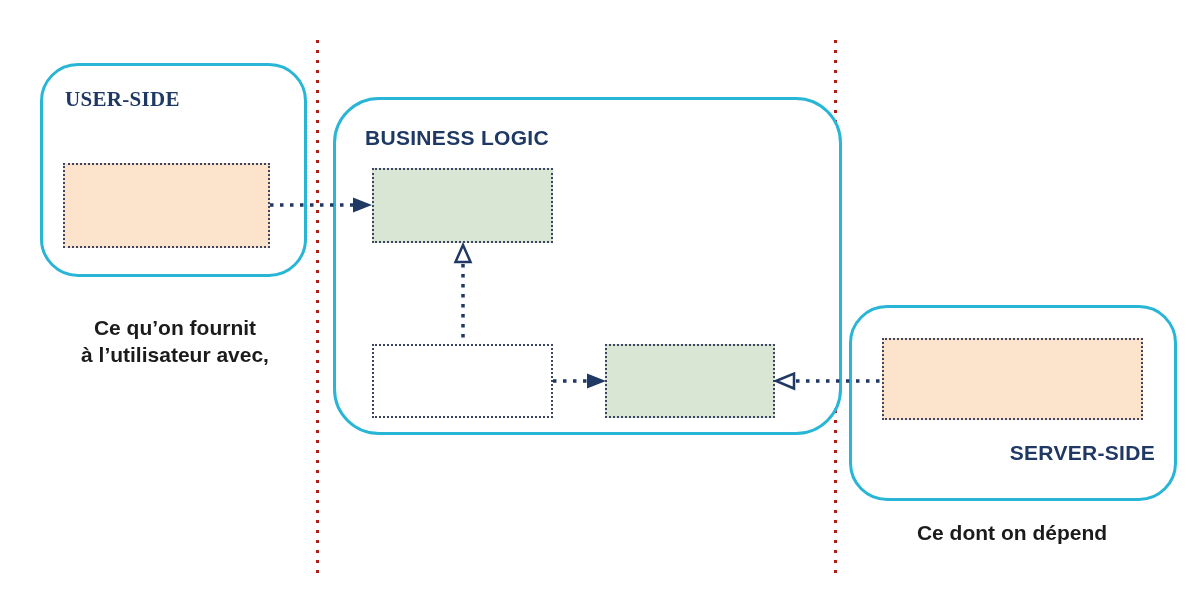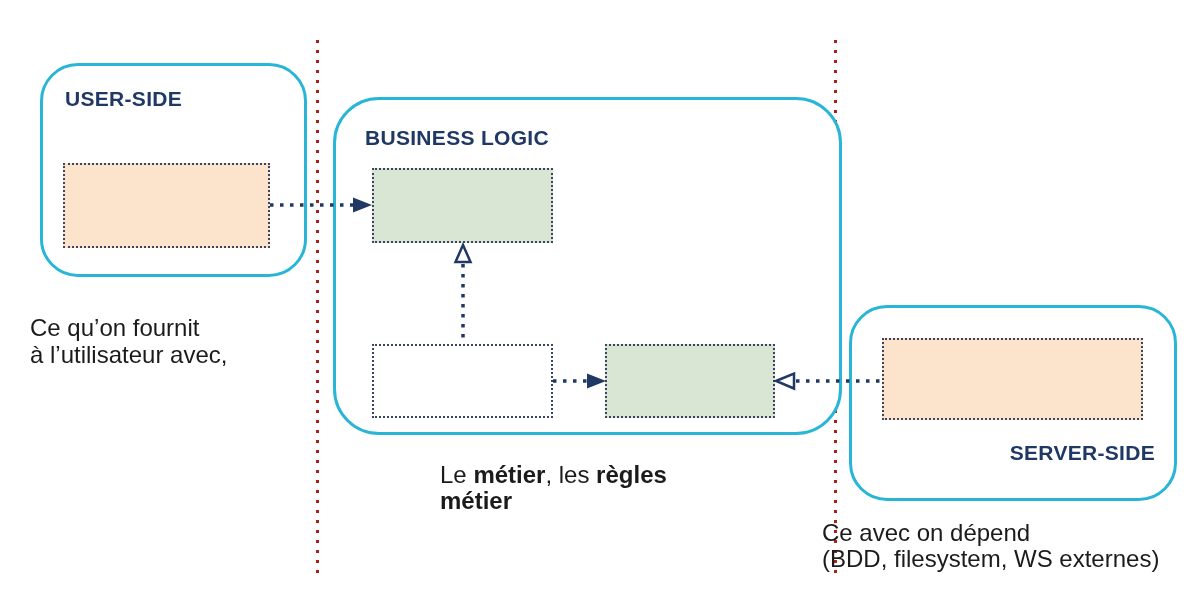--- a/index.html
+++ b/index.html
@@ -18,40 +18,40 @@
   
   .box{position:absolute;border:3px solid #29b6d6;background:#ffffff;box-sizing:border-box;}
   .box.user{left:40px;top:63px;width:267px;height:214px;border-radius:38px;}
   .box.business{left:333px;top:97px;width:509px;height:338px;border-radius:46px;}
   .box.server{left:849px;top:305px;width:328px;height:196px;border-radius:38px;}
 
   .box-title{
     position:absolute;color:#1f3864;font-weight:bold;font-size:21px;letter-spacing:.3px;
     white-space:nowrap;
   }
-  .user-title{left:22px;top:21px;}
+  .user-title{left:22px;top:21px;font-family:Liberation Serif, serif;}
   .business-title{left:29px;top:26px;}
   .server-title{right:19px;bottom:33px;}
 
   
   .rect{position:absolute;border:2px dotted #3c4466;box-sizing:border-box;}
   .peach{background:#fce4cc;}
   .green{background:#d8e6d3;}
   .white-fill{background:#ffffff;}
   .user-peach{left:20px;top:97px;width:207px;height:85px;}
   .biz-green-top{left:36px;top:68px;width:181px;height:75px;}
   .biz-white{left:36px;top:244px;width:181px;height:74px;}
   .biz-green-low{left:269px;top:244px;width:170px;height:74px;}
   .server-peach{left:30px;top:30px;width:261px;height:82px;}
 
   .arrow{position:absolute;}
 
   
   .caption{
-    position:absolute;color:#1b1b1b;font-size:24px;line-height:27px;
+    position:absolute;text-align:center;color:#1b1b1b;font-size:21px;line-height:27px;font-weight:bold;
   }
   .left-caption{left:30px;top:314px;width:290px;}
   .mid-caption{left:440px;top:462px;width:310px;line-height:26px;}
   .right-caption{left:822px;top:520px;width:380px;line-height:26px;}
 </style>
 </head>
 <body>
 
 <div class="canvas">
 
@@ -93,22 +93,18 @@
   <svg class="arrow" style="left:773px;top:369px" width="111" height="24" viewBox="0 0 111 24">
     <line x1="23" y1="12" x2="109" y2="12" stroke="#1f3864" stroke-width="3.5" stroke-dasharray="3.5 6.5"></line>
     <polygon points="3,12 21,4.5 21,19.5" fill="#ffffff" stroke="#1f3864" stroke-width="2.5"></polygon>
   </svg>
 
   <div class="caption left-caption">
     <span>Ce qu’on fournit</span><br>
     <span>à l’utilisateur avec,</span><br>
   </div>
 
-  <div class="caption mid-caption">
-    <span>Le </span><b>métier</b><span>, les </span><b>règles</b><br><b>métier</b>
-  </div>
 
   <div class="caption right-caption">
-    <span>Ce avec on dépend</span><br>
-    <span>(BDD, filesystem, WS externes)</span>
+    <span>Ce dont on dépend</span><br>
   </div>
 
 </div>
 
 </body></html>

